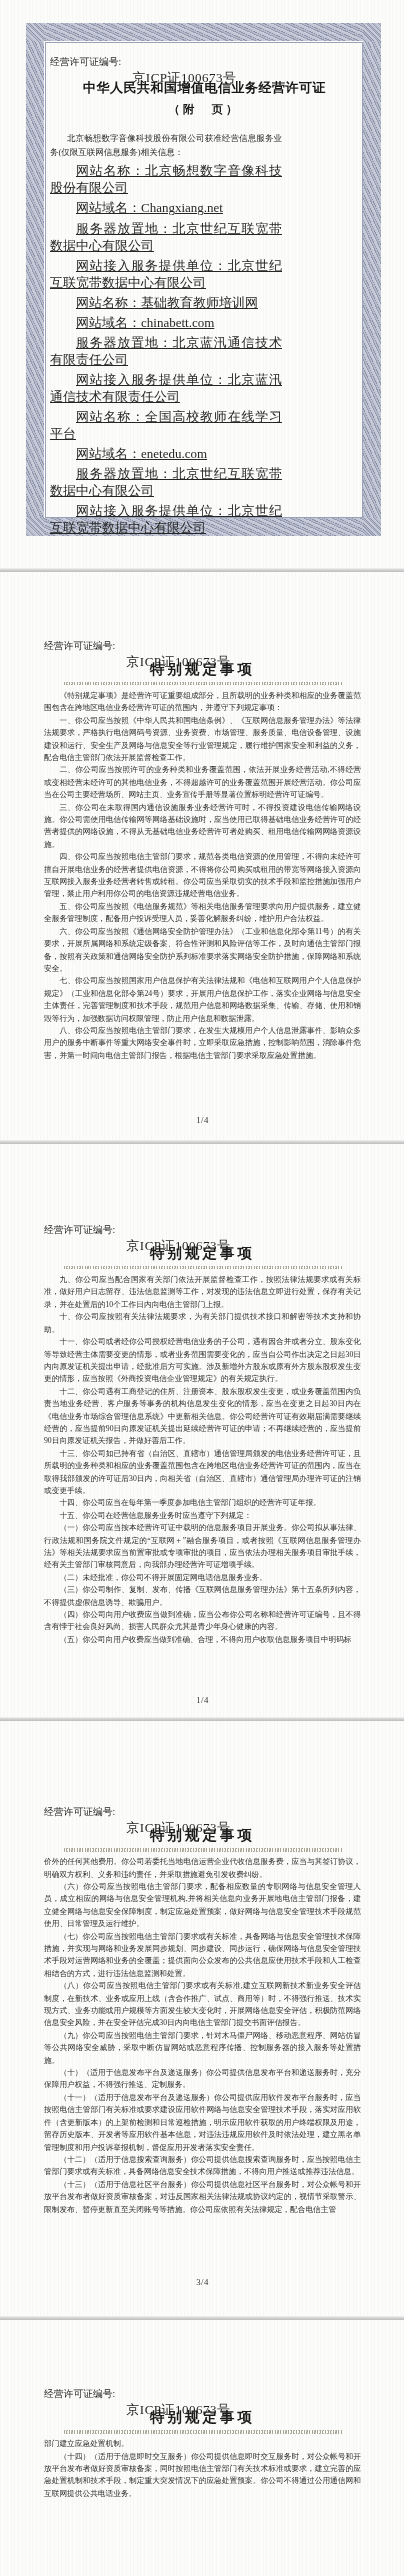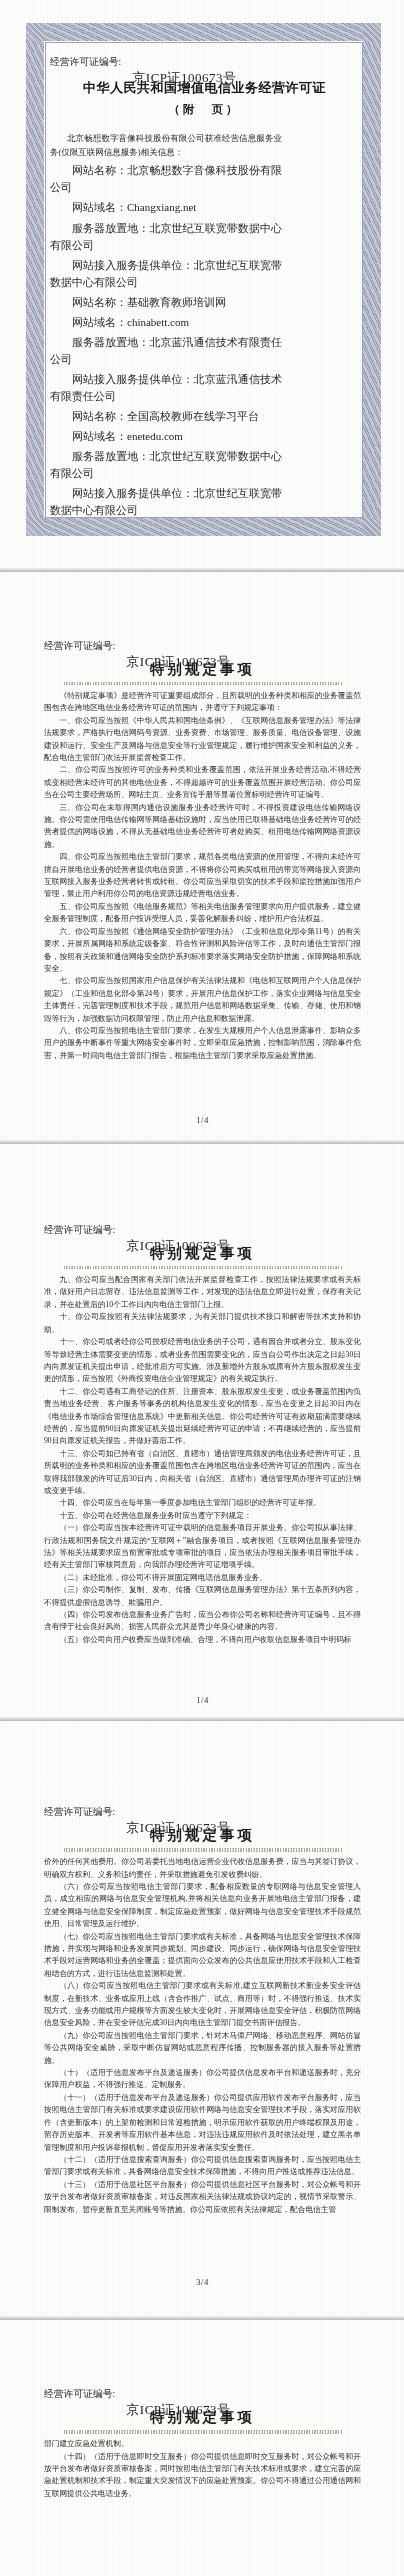--- a/index.html
+++ b/index.html
@@ -42,22 +42,22 @@
   .cert-subtitle {
     margin-top:5.2px; font-size:11.3px; font-weight:bold; letter-spacing:3.1px;
     text-align:center; width:309px; color:#161616;
   }
   .cert-intro {
     margin:14.4px 0 0; width:232px; font-size:8.5px; line-height:14px;
     text-align:justify; text-indent:2em;
   }
   .entries { margin-top:1px; width:232px; }
   .entries p {
-    margin:3.1px 0 0; font-size:11px; line-height:17px;
-    text-align:justify; text-indent:2em;
+    margin:3.1px 0 0; font-size:13px; line-height:17px;
+    text-align:justify; text-indent:2em;text-decoration:underline;
   }
 
   
   .prov-inner { position:absolute; left:44px; right:44px; }
   .prov-title {
     margin:7.2px 0 0; font-size:14.4px; font-weight:bold; letter-spacing:3.1px;
     text-align:center; color:#1b1b1b;
   }
   .zigzag {
     height:3.6px; width:278px; margin:3.1px auto 0;
@@ -144,21 +144,21 @@
           <p class="para">九、你公司应当配合国家有关部门依法开展监督检查工作，按照法律法规要求或有关标准，做好用户日志留存、违法信息监测等工作，对发现的违法信息立即进行处置，保存有关记录，并在处置后的10个工作日内向电信主管部门上报。</p>
           <p class="para">十、你公司应按照有关法律法规要求，为有关部门提供技术接口和解密等技术支持和协助。</p>
           <p class="para">十一、你公司或者经你公司授权经营电信业务的子公司，遇有因合并或者分立、股东变化等导致经营主体需要变更的情形，或者业务范围需要变化的，应当自公司作出决定之日起30日内向原发证机关提出申请，经批准后方可实施。涉及新增外方股东或原有外方股东股权发生变更的情形，应当按照《外商投资电信企业管理规定》的有关规定执行。</p>
           <p class="para">十二、你公司遇有工商登记的住所、注册资本、股东股权发生变更，或业务覆盖范围内负责当地业务经营、客户服务等事务的机构信息发生变化的情形，应当在变更之日起30日内在《电信业务市场综合管理信息系统》中更新相关信息。你公司经营许可证有效期届满需要继续经营的，应当提前90日向原发证机关提出延续经营许可证的申请；不再继续经营的，应当提前90日向原发证机关报告，并做好善后工作。</p>
           <p class="para">十三、你公司如已持有省（自治区、直辖市）通信管理局颁发的电信业务经营许可证，且所载明的业务种类和相应的业务覆盖范围包含在跨地区电信业务经营许可证的范围内，应当在取得我部颁发的许可证后30日内，向相关省（自治区、直辖市）通信管理局办理许可证的注销或变更手续。</p>
           <p class="para">十四、你公司应当在每年第一季度参加电信主管部门组织的经营许可证年报。</p>
           <p class="para">十五、你公司在经营信息服务业务时应当遵守下列规定：</p>
           <p class="para">（一）你公司应当按本经营许可证中载明的信息服务项目开展业务。你公司拟从事法律、行政法规和国务院文件规定的“互联网＋”融合服务项目，或者按照《互联网信息服务管理办法》等相关法规要求应当前置审批或专项审批的项目，应当依法办理相关服务项目审批手续，经有关主管部门审核同意后，向我部办理经营许可证增项手续。</p>
           <p class="para">（二）未经批准，你公司不得开展固定网电话信息服务业务。</p>
           <p class="para">（三）你公司制作、复制、发布、传播《互联网信息服务管理办法》第十五条所列内容，不得提供虚假信息诱导、欺骗用户。</p>
-          <p class="para">（四）你公司发布信息服务业务广告时，应当公布你公司名称和经营许可证编号，且不得含有悖于社会良好风尚、损害人民群众尤其是青少年身心健康的内容。</p>
+          <p class="para">（四）你公司向用户收费应当做到准确，应当公布你公司名称和经营许可证编号，且不得含有悖于社会良好风尚、损害人民群众尤其是青少年身心健康的内容。</p>
           <p class="para">（五）你公司向用户收费应当做到准确、合理，不得向用户收取信息服务项目中明码标</p>
         </div>
     </div>
     <div class="page-num" style="bottom:12.4px">1/4</div>
   </div>
 
   <div class="divider"></div>
 
   <div class="page" style="height:595px">
     <div class="prov-inner" style="top:83px">

